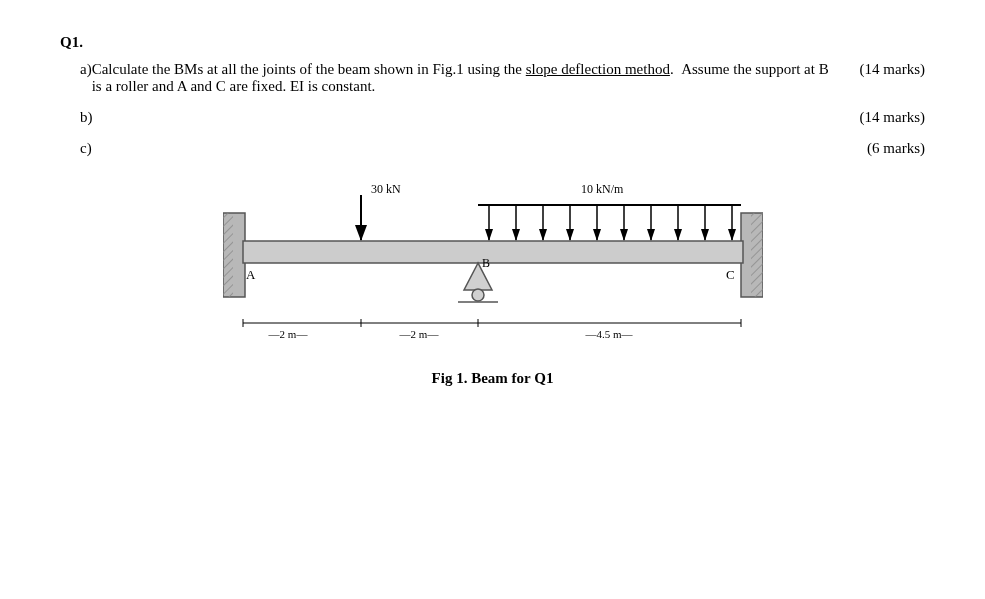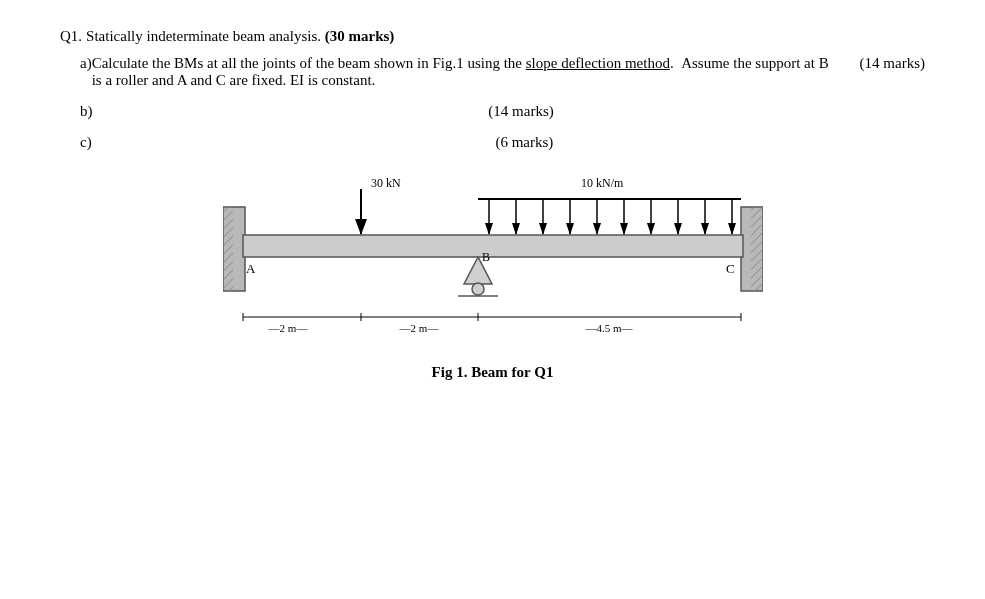--- a/index.html
+++ b/index.html
@@ -10,40 +10,41 @@
       font-family: "Times New Roman", Times, serif;
       font-size: 15px;
       color: #000;
       overflow: hidden;
       position: relative;
     }
     .page {
       padding: 28px 60px 20px 60px;
     }
     .q-label {
-      font-weight: normal;
+      font-weight: bold;
+      margin-top: 6px;
     }
     .part {
       display: flex;
       margin-bottom: 14px;
     }
     .part-label {
       min-width: 28px;
       padding-left: 20px;
     }
     .part-content {
       flex: 1;
     }
     .marks {
       text-align: right;
       min-width: 90px;
     }
     .part-row {
       display: flex;
-      justify-content: center;
+      justify-content: flex-end;
     }
     .part-text {
       flex: 1;
     }
     .underline {
       text-decoration: underline;
     }
     .bold {
       font-weight: bold;
     }
@@ -66,23 +67,20 @@
       display: block;
     }
   </style>
 </head>
 <body>
 
 <div class="page">
 
   <div style="display:flex; gap:4px; margin-bottom:10px;">
     <span class="q-label">Q1.</span>
-    <span>
-      Statically indeterminate beam analysis. <span class="bold">(30 marks)</span>
-    </span>
   </div>
 
   <div class="part">
     <div class="part-label">a)</div>
     <div class="part-content">
       <div class="part-row">
         <div class="part-text">
           Calculate the BMs at all the joints of the beam shown in Fig.1 using the <span class="underline">slope deflection method</span>. &nbsp;Assume the support at B is a roller and A and C are fixed. EI is constant.
         </div>
         <div class="marks">(14 marks)</div>

